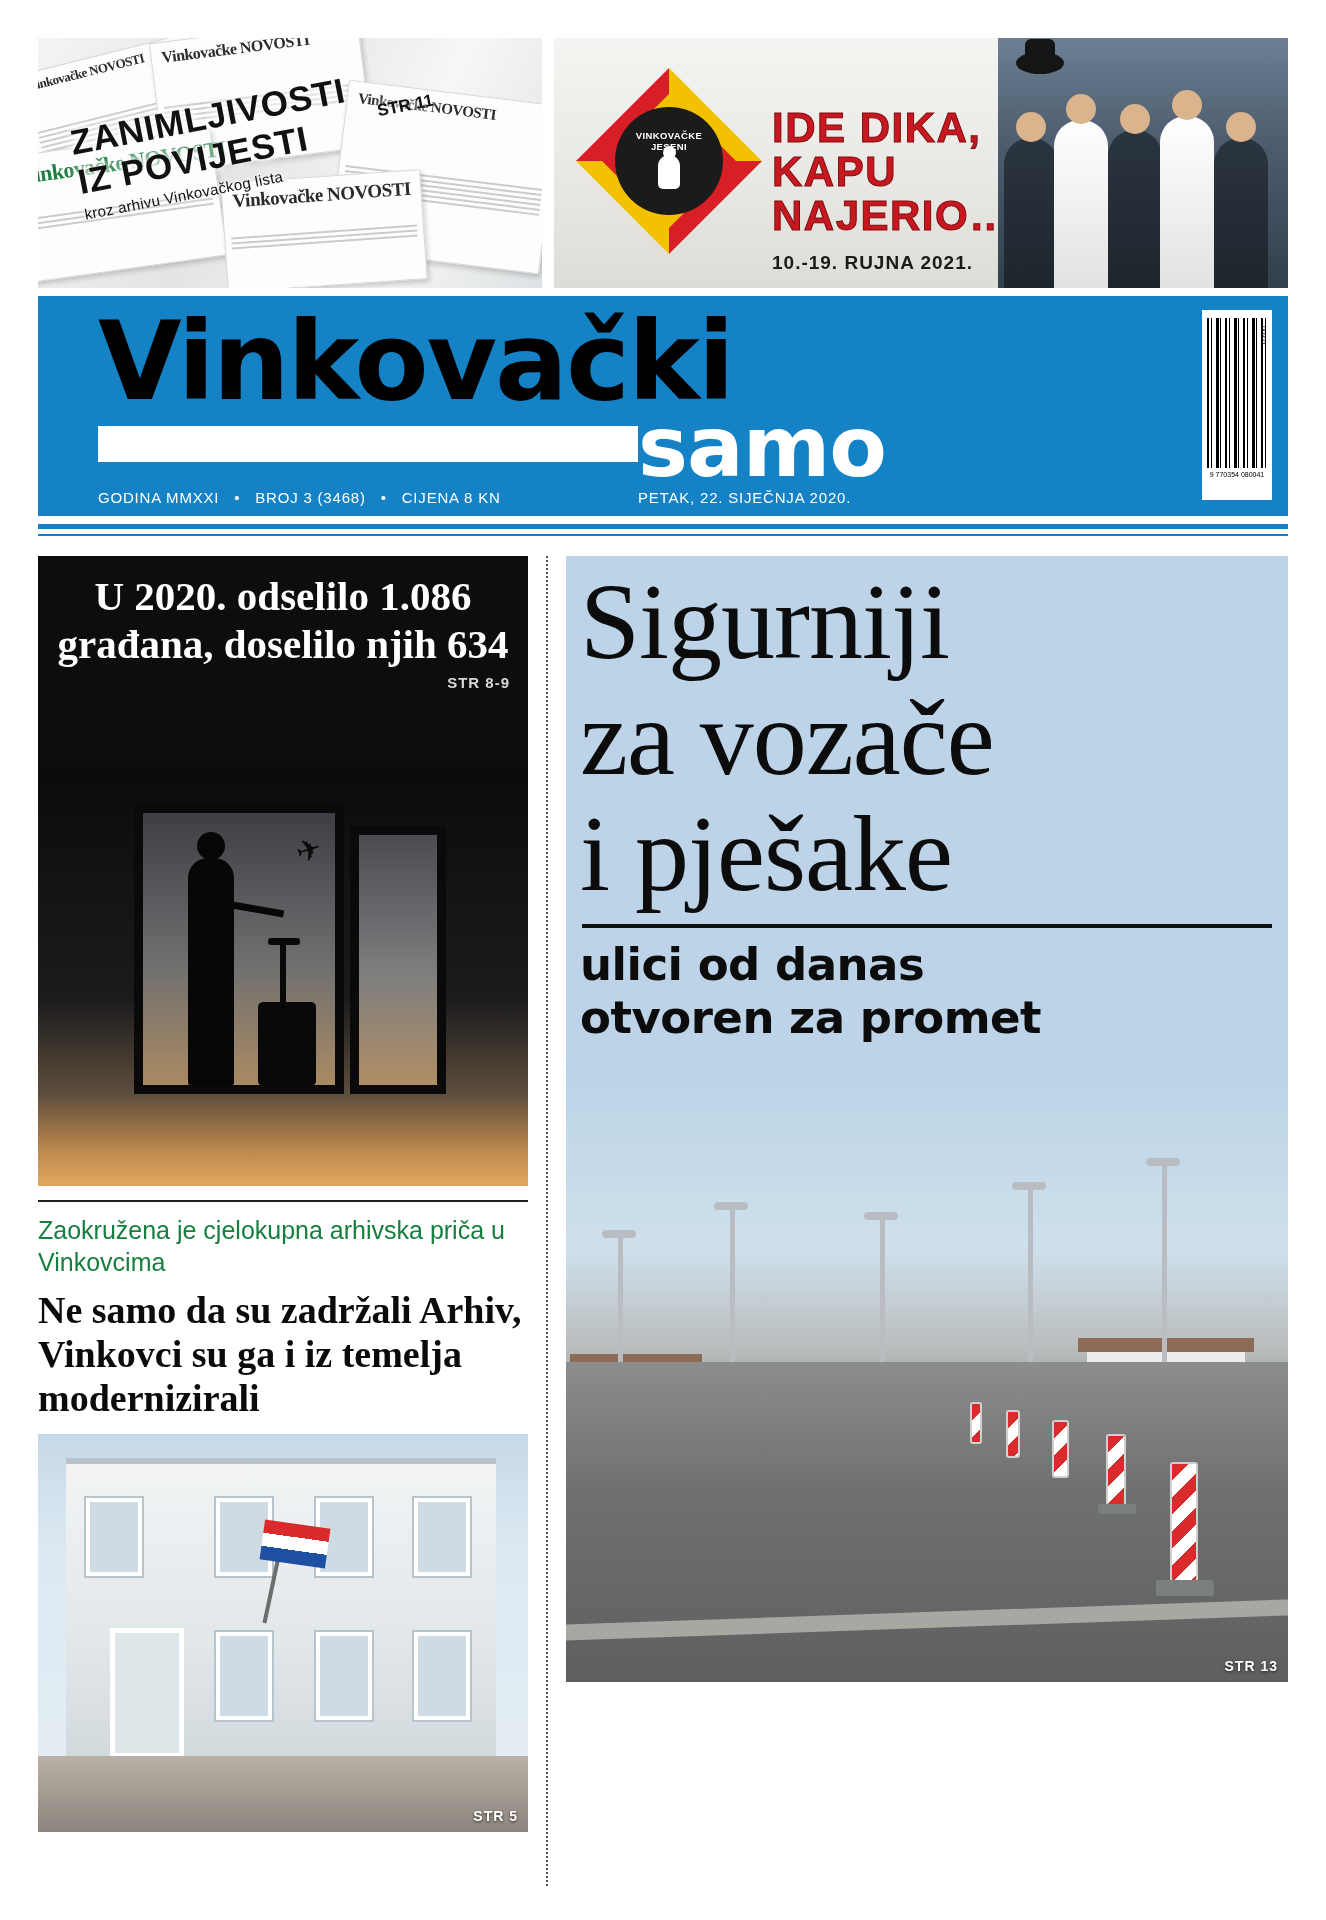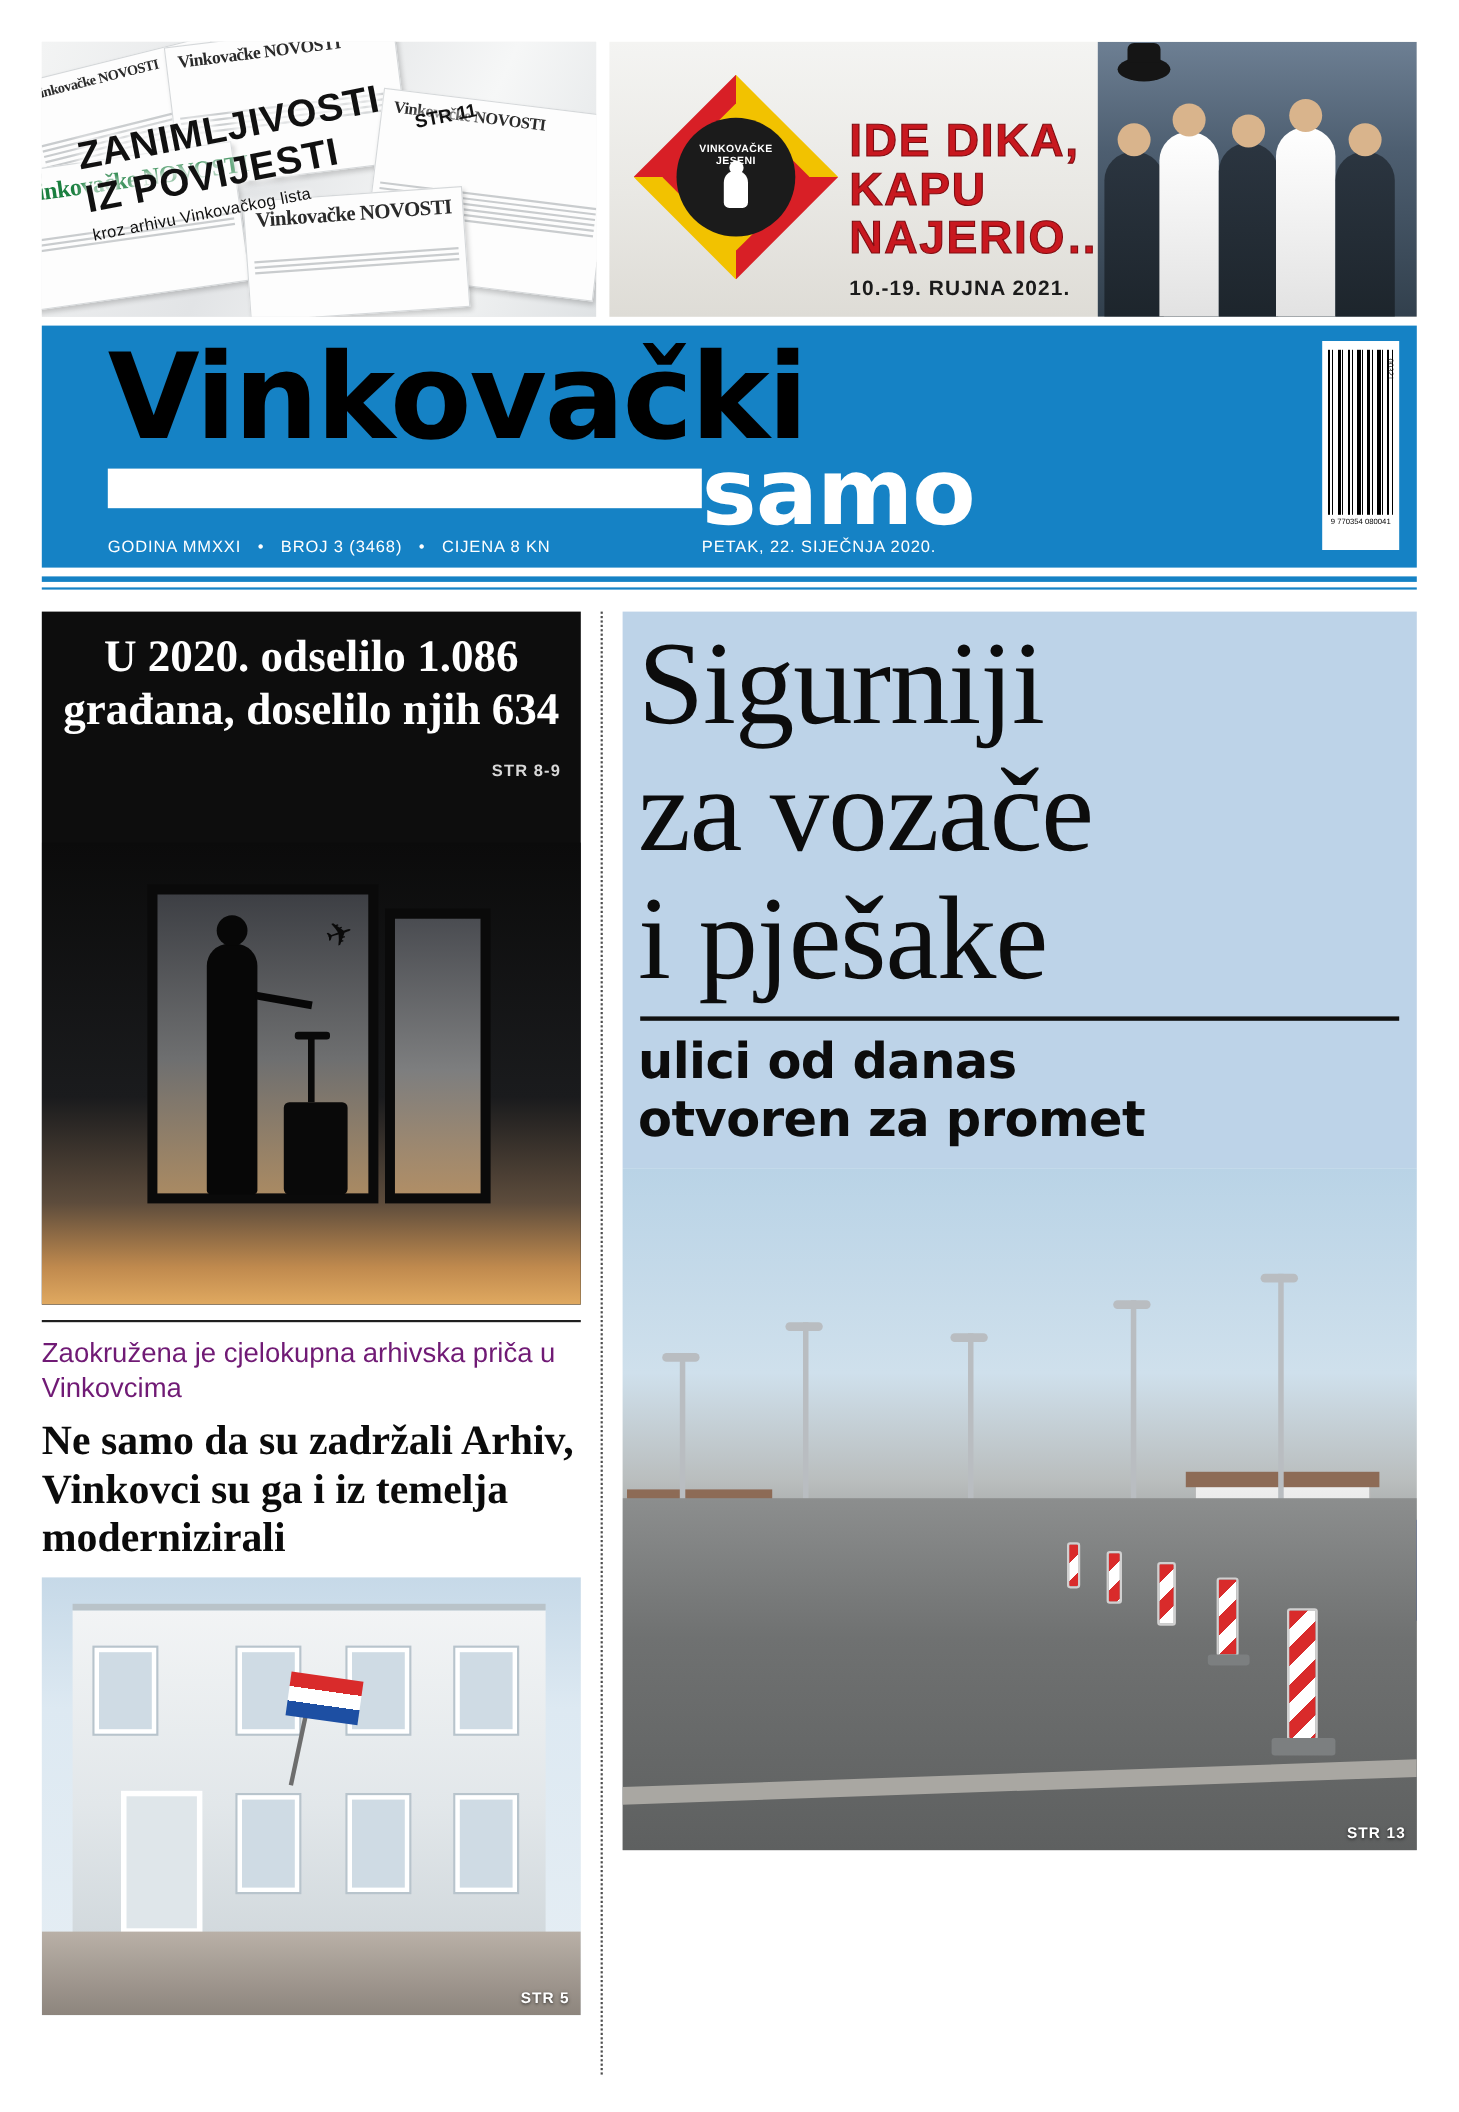--- a/index.html
+++ b/index.html
@@ -308,21 +308,21 @@
     font-family: "Liberation Serif", serif;
     font-weight: bold;
     color: #ffffff;
     font-size: 41px;
     line-height: 48px;
     text-align: center;
   }
   .lead-str {
     text-align: right;
     padding-right: 18px;
-    margin-top: 24px;
+    margin-top: 6px;
     color: #d8d8d8;
     font-size: 15px;
     font-weight: bold;
     letter-spacing: 1px;
   }
   .lead-photo {
     position: absolute;
     left: 0; bottom: 0;
     width: 490px; height: 420px;
     background:
@@ -392,21 +392,21 @@
   
   .sub-rule {
     width: 490px; height: 2px;
     background: #1f1f1f;
     margin: 14px 0 12px 0;
   }
   .kicker {
     font-family: "Liberation Sans", sans-serif;
     font-size: 25px;
     line-height: 32px;
-    color: #701a75;
+    color: #15803d;
   }
   .headline2 {
     margin-top: 10px;
     font-family: "Liberation Serif", serif;
     font-weight: bold;
     font-size: 38px;
     line-height: 44px;
     color: #0b0b0b;
   }
   .archive-photo {

